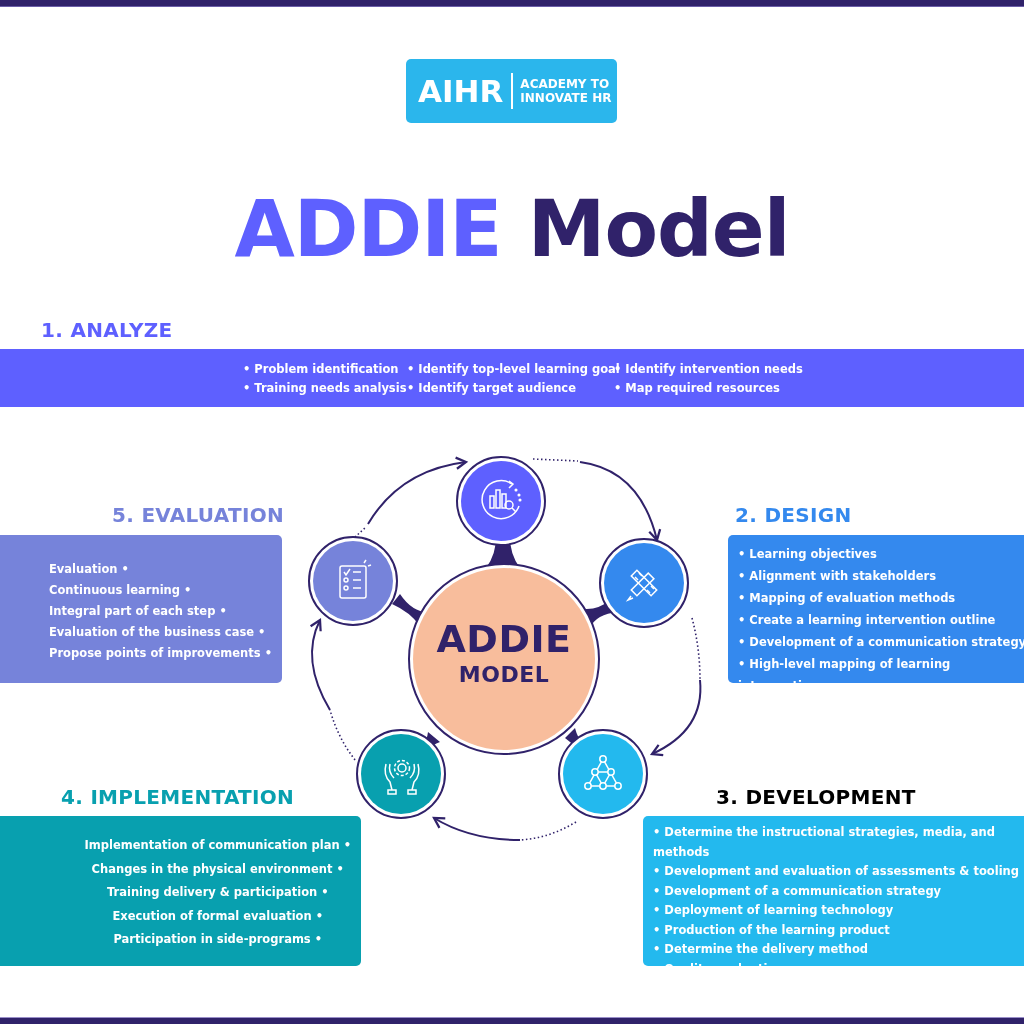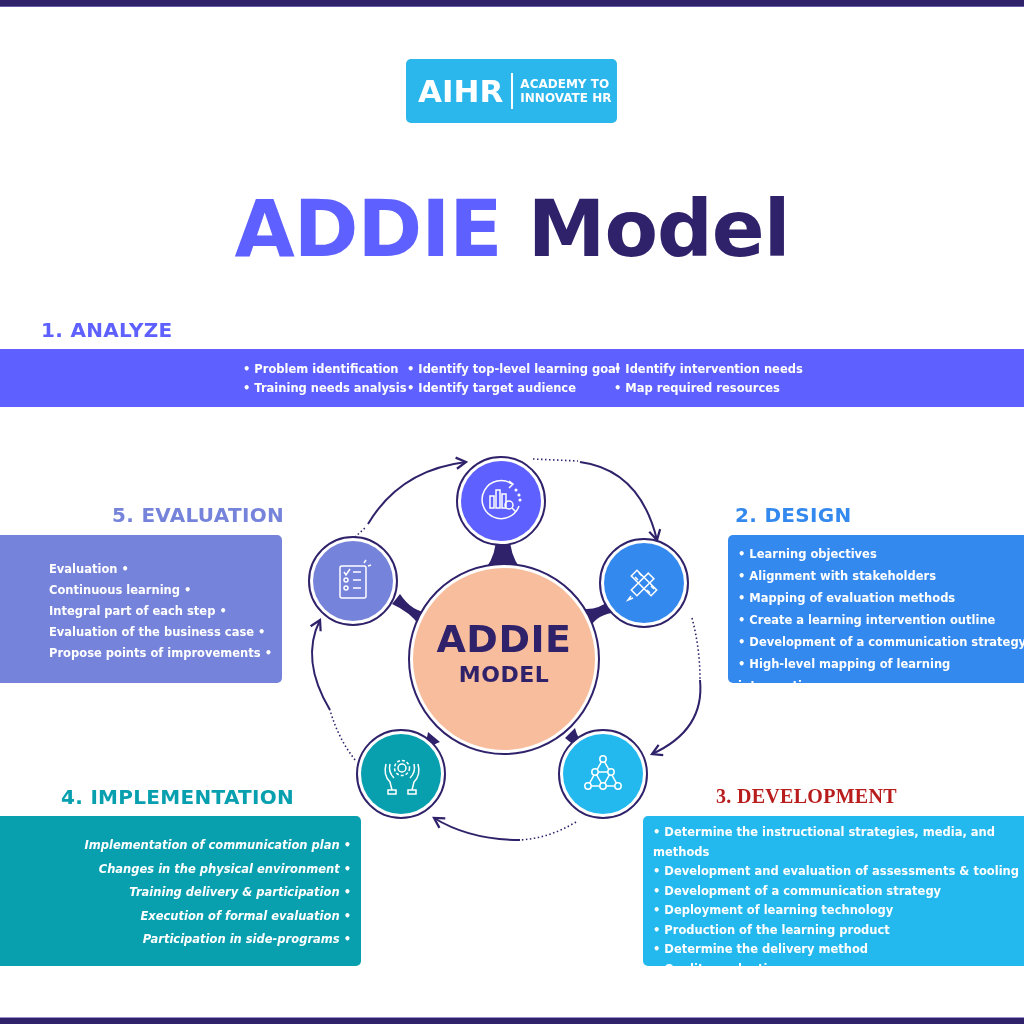--- a/index.html
+++ b/index.html
@@ -16,37 +16,37 @@
 
   .title { position:absolute; left:0; top:183px; width:1024px; text-align:center; font-weight:bold; font-size:78px; line-height:92px; letter-spacing:-1px; }
   .title .t1 { color:#5e60ff; }
   .title .t2 { color:#30226a; }
 
   .heading { position:absolute; font-weight:bold; font-size:20px; letter-spacing:0.3px; }
   .h-analyze { left:0; width:1024px; text-align:left; top:318px; color:#5e60ff;padding-left:41px; }
   .h-evaluation { left:112px; top:503px; color:#7683da; }
   .h-design { left:727px; top:503px; color:#3489ee;margin-left:8px; }
   .h-implementation { left:61px; top:785px; color:#08a0af; }
-  .h-development { left:716px; top:785px; color:#b91c1c;font-family:Liberation Serif, serif; }
+  .h-development { left:716px; top:785px; color:#000000; }
 
   .analyze-band { position:absolute; left:0; top:349px; width:1024px; height:58px; background:#5e60ff; color:#fff;
                   font-weight:bold; font-size:11.5px; }
   .analyze-col { position:absolute; top:11px; line-height:19px; }
   .col1 { left:243px; } .col2 { left:407px; } .col3 { left:614px; }
 
   .box { position:absolute; color:#fff; font-weight:bold; font-size:11.5px; }
   .box ul { list-style:none; margin:0; padding:0; }
   .box-eval { left:-6px; top:535px; width:288px; height:148px; background:#7683da; border-radius:5px; }
   .box-eval ul { position:absolute; right:10px; top:24px; text-align:left; }
   .box-eval li { line-height:21px; }
   .box-design { left:728px; top:535px; width:302px; height:148px; background:#3489ee; border-radius:5px; }
   .box-design ul { position:absolute; left:10px; top:8px; }
   .box-design li { line-height:22px; }
   .box-impl { left:-6px; top:816px; width:367px; height:150px; background:#08a0af; border-radius:5px; }
-  .box-impl ul { position:absolute; right:10px; top:18px; text-align:right;font-style:italic; }
+  .box-impl ul { position:absolute; right:10px; top:18px; text-align:center; }
   .box-impl li { line-height:23.5px; }
   .box-dev { left:643px; top:816px; width:387px; height:150px; background:#23b9ee; border-radius:5px; }
   .box-dev ul { position:absolute; left:10px; top:7px; }
   .box-dev li { line-height:19.5px; }
 
   .diagram { position:absolute; left:0; top:0; width:1024px; height:1024px; pointer-events:none; }
   .diagram .node { pointer-events:auto; }
   .center-text { position:absolute; left:408px; top:617px; width:192px; text-align:center; color:#30226a; font-weight:bold; }
   .center-t1 { font-size:38px; line-height:44px; letter-spacing:0.5px; }
   .center-t2 { font-size:22px; line-height:28px; letter-spacing:0.5px; }

